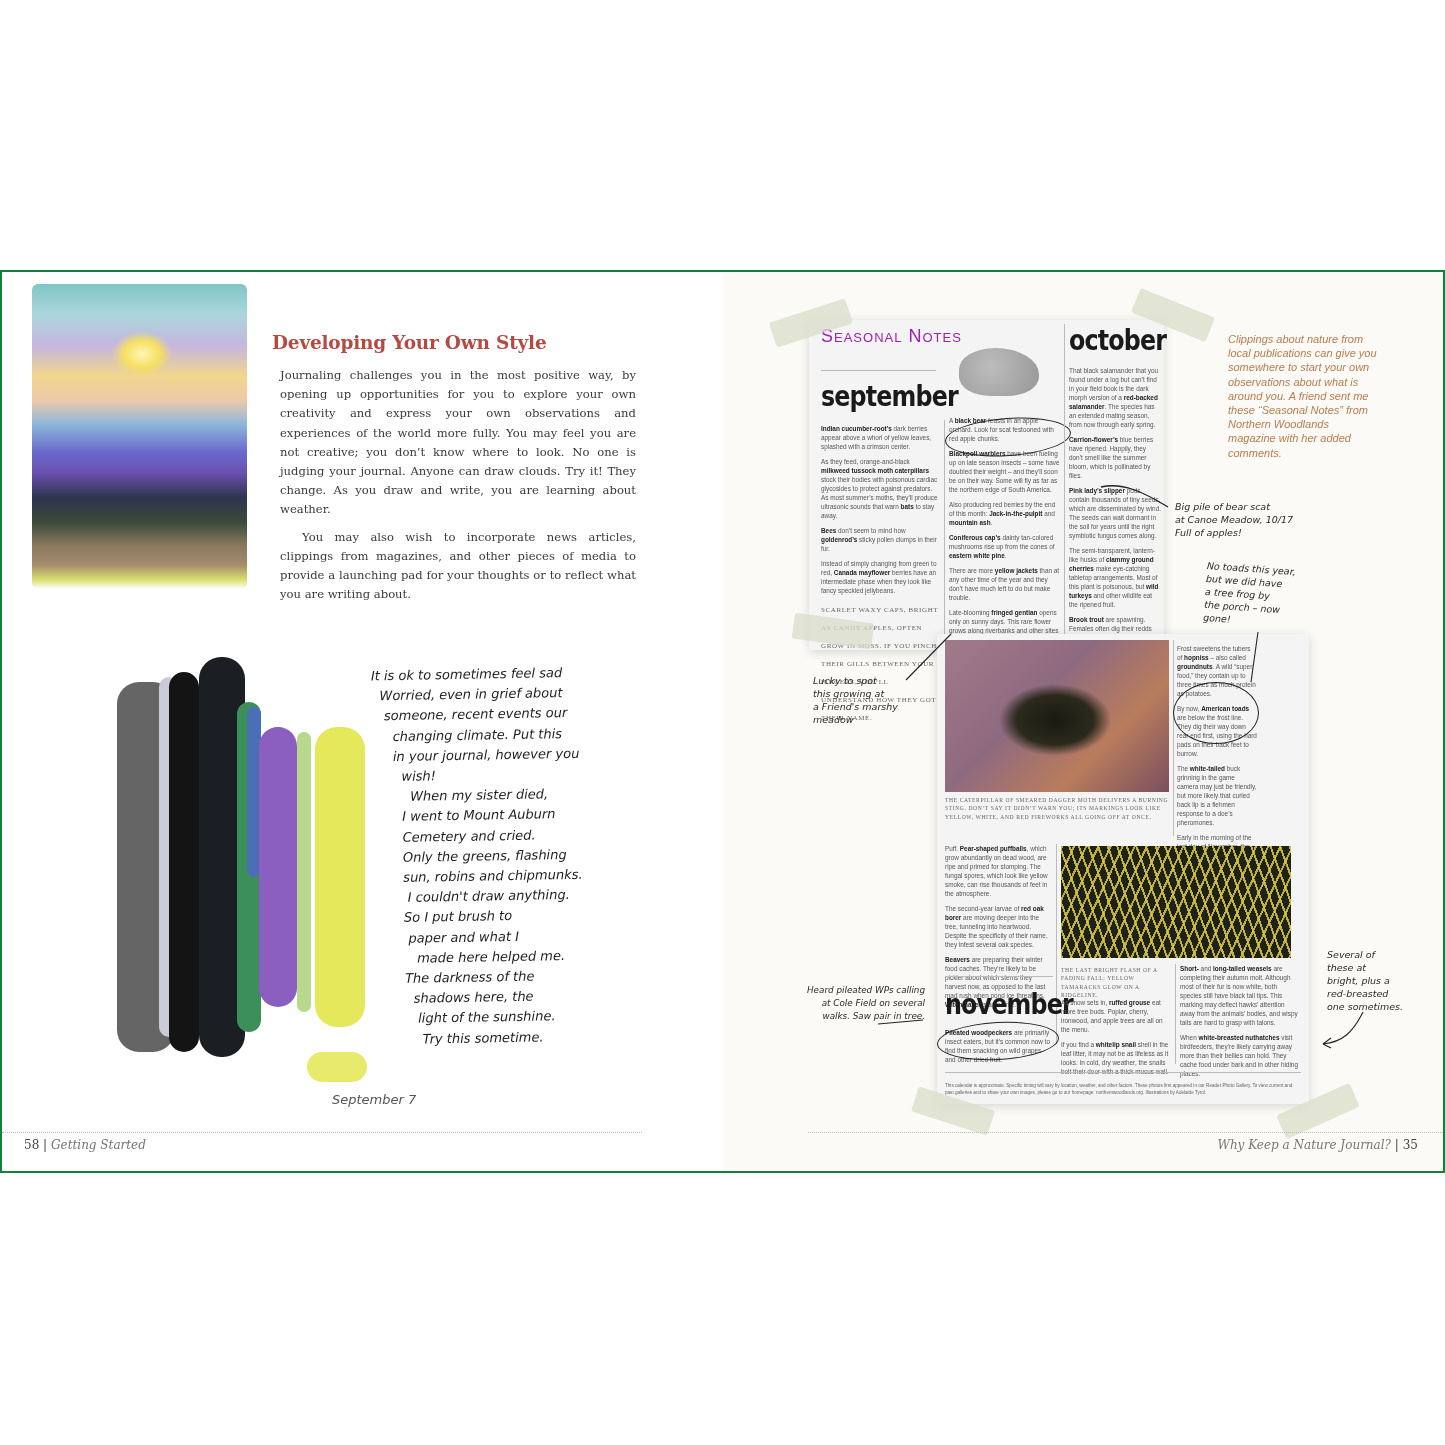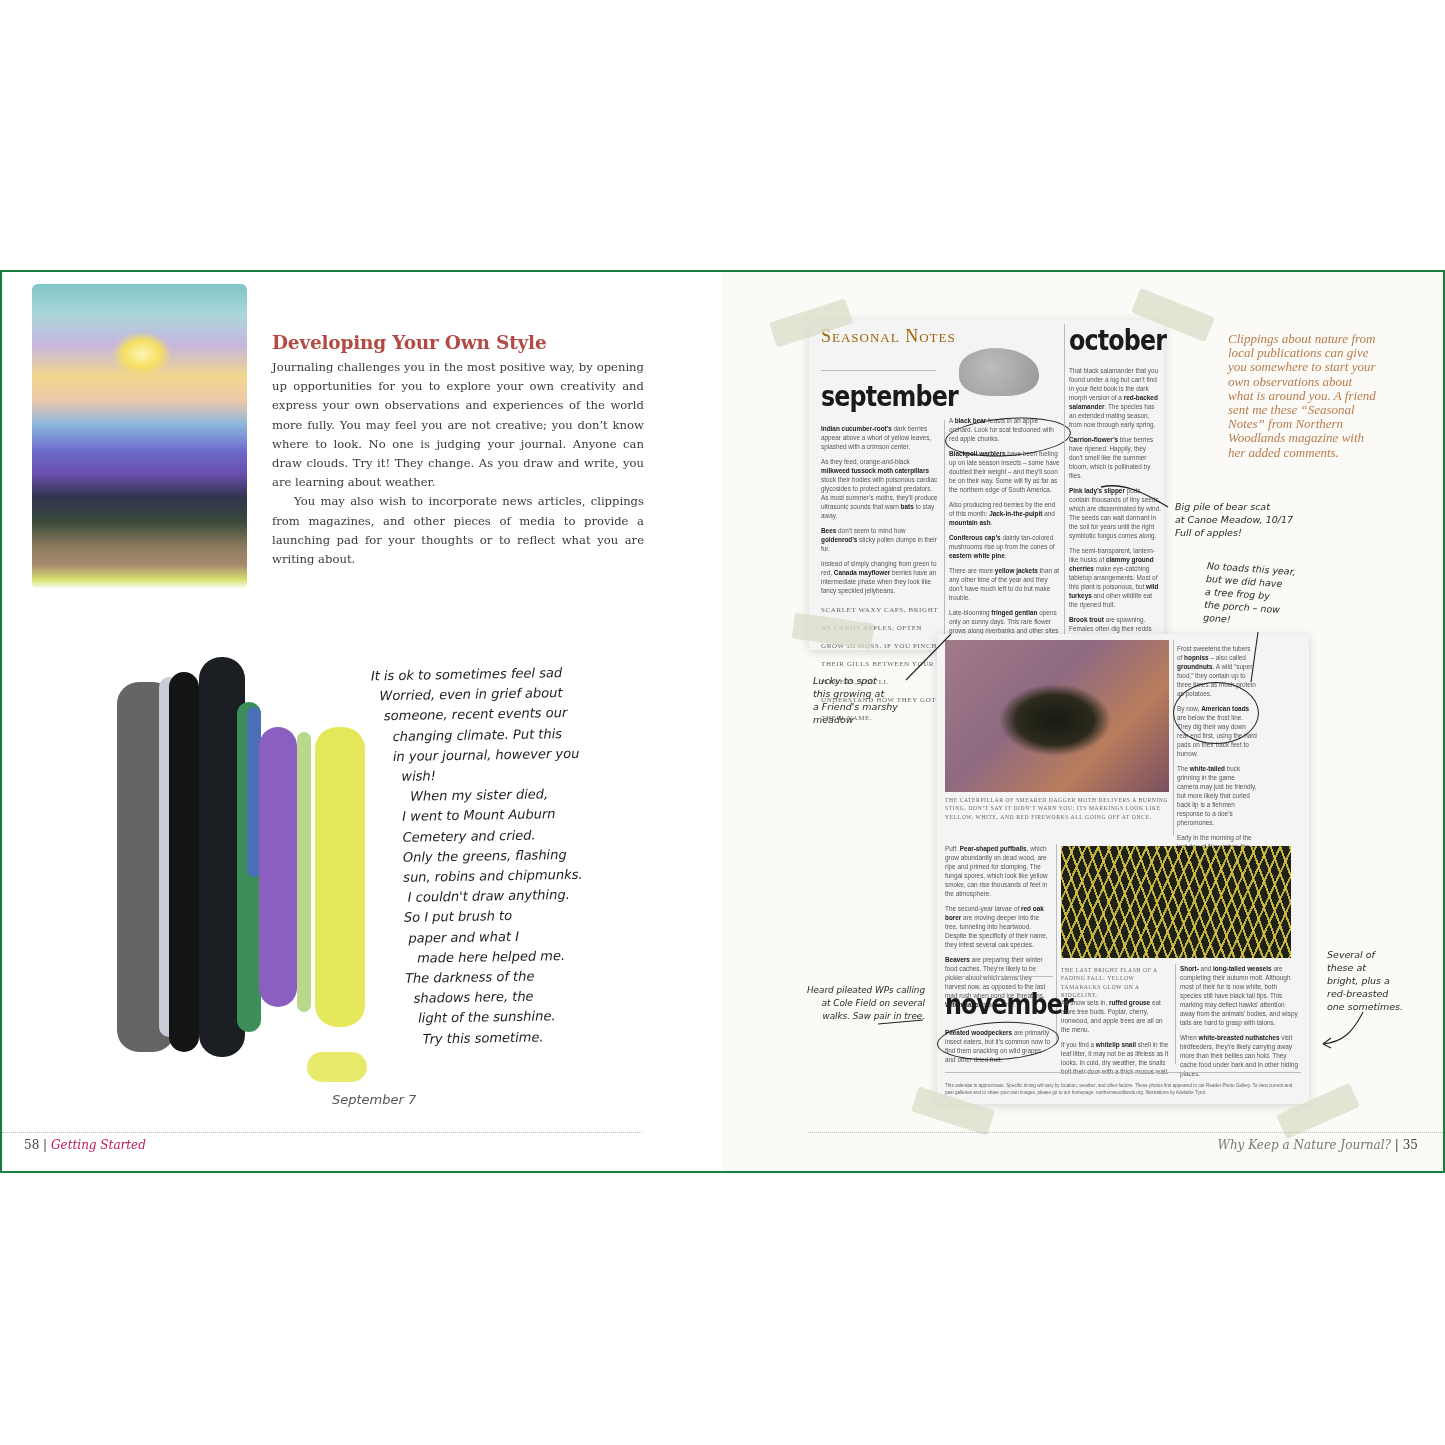--- a/index.html
+++ b/index.html
@@ -9,51 +9,51 @@
   .page-right { position:absolute; left:721px; top:0; width:720px; height:899px; background:#fbfaf6; }
 
   
   .paint-mountain { position:absolute; left:30px; top:12px; width:215px; height:305px; border-radius:6px;
     background:
       radial-gradient(ellipse 40px 30px at 110px 70px, #fff6b0 0%, #f7df5c 45%, rgba(247,223,92,0) 75%),
       linear-gradient(180deg, #7dc6c9 0%, #a9d7dc 10%, #c6b6e1 20%, #f2d68a 30%, #f1c9a7 38%, #8bb7de 46%, #6a6ad0 55%, #6b4fb3 62%, #2f3550 70%, #3b4a3a 78%, #8c7a5c 86%, #a78a6a 92%, #d7e06a 97%, #fff 100%);
     filter:saturate(0.95); }
   .heading { position:absolute; left:270px; top:60px; font-family:"DejaVu Serif", serif; font-weight:bold; font-size:18.5px; color:#b44a44; letter-spacing:-0.2px; }
   .body-text { position:absolute; left:270px; top:86px; width:372px; font-family:"DejaVu Serif", serif; font-size:11.6px; line-height:19.2px; color:#3a3a3a; }
-  .body-text p { margin:0; text-align:justify; }
+  .body-text p { margin:8px; text-align:justify; }
   .body-text p.indent { text-indent:22px; }
 
   .paint-stripes { position:absolute; left:105px; top:385px; width:270px; height:430px; }
   .stripe { position:absolute; border-radius:22px; }
   .handwritten { position:absolute; left:372px; top:392px; width:270px; font-family:"DejaVu Sans", sans-serif; font-style:italic; font-size:13px; line-height:20.2px; color:#1e1e1e; white-space:pre; transform:rotate(-1deg); }
   .date-note { position:absolute; left:330px; top:820px; font-family:"DejaVu Sans", sans-serif; font-style:italic; font-size:13px; color:#555; }
   .footer-rule-left { position:absolute; left:0; top:860px; width:640px; border-top:1px dotted #bbb; }
   .folio-left { position:absolute; left:22px; top:866px; font-size:12px; color:#444; }
-  .folio-left .sec { font-style:italic; color:#be185d; }
+  .folio-left .sec { font-style:italic; color:#737373; }
 
   
   .clipping { position:absolute; background:#f4f4f5; box-shadow:0 2px 10px rgba(0,0,0,0.15); font-family:"Liberation Sans", sans-serif; color:#333; }
   .clip1 { left:86px; top:48px; width:355px; height:330px; }
   .clip2 { left:214px; top:362px; width:372px; height:470px; }
   .tape { position:absolute; width:80px; height:26px; background:rgba(218,222,200,0.75); border-radius:3px; }
-  .sn-title { position:absolute; left:12px; top:6px; font-family:Liberation Serif, serif; font-size:18px; letter-spacing:1px; color:#a16207; font-variant:small-caps; }
+  .sn-title { position:absolute; left:12px; top:6px; font-family:Liberation Sans, sans-serif; font-size:18px; letter-spacing:1px; color:#a21caf; font-variant:small-caps; }
   .month { position:absolute; font-family:"DejaVu Sans", sans-serif; font-weight:bold; font-size:28px; color:#1a1a1a; letter-spacing:-1px; transform:scaleX(0.85); transform-origin:left; }
   .col { position:absolute; font-size:6.4px; line-height:9px; color:#555; }
   .col p { margin:0 0 6px 0; }
   .col b { color:#222; }
   .caps { font-family:"Liberation Serif", serif; font-size:7px; line-height:18px; letter-spacing:0.6px; color:#666; text-transform:uppercase; }
   .vdiv { position:absolute; width:1px; background:#bbb; }
   .hdiv { position:absolute; height:1px; background:#bbb; }
   .bear { position:absolute; left:150px; top:28px; width:80px; height:48px; border-radius:45% 55% 40% 40%; background:radial-gradient(circle at 40% 40%, #aaa, #777); opacity:0.75; }
   .circle-mark { position:absolute; border:1.5px solid #222; border-radius:50%; }
   .photo-cat { position:absolute; left:8px; top:6px; width:224px; height:152px;
     background: radial-gradient(ellipse 70px 45px at 110px 80px, #1a1a14 0%, #2b2a1c 55%, rgba(0,0,0,0) 80%), linear-gradient(135deg, #a27b8a, #8e6a80 40%, #b97c5c 70%, #7a5060); }
   .photo-tam { position:absolute; left:124px; top:212px; width:230px; height:112px;
     background: repeating-linear-gradient(70deg, rgba(214,196,60,0.9) 0 2px, rgba(0,0,0,0) 2px 9px), repeating-linear-gradient(115deg, rgba(230,210,70,0.8) 0 2px, rgba(0,0,0,0) 2px 11px), #1f2218; }
-  .side-note { position:absolute; left:505px; top:60px; width:150px; font-family:Liberation Serif, serif; font-style:italic; font-size:13px; line-height:14.2px; color:#b77c4e; }
+  .side-note { position:absolute; left:505px; top:60px; width:150px; font-family:Liberation Sans, sans-serif; font-style:italic; font-size:11px; line-height:14.2px; color:#b77c4e; }
   .hand { position:absolute; font-family:"DejaVu Sans", sans-serif; font-style:italic; font-size:9.5px; line-height:13px; color:#2a2a2a; white-space:pre; }
   .footer-rule-right { position:absolute; left:85px; top:860px; width:635px; border-top:1px dotted #bbb; }
   .folio-right { position:absolute; right:25px; top:866px; font-size:12px; color:#444;margin-left:25px; }
   .folio-right .sec { font-style:italic; color:#777; }
   .credit { position:absolute; left:8px; bottom:8px; font-size:4.6px; line-height:7px; color:#666; width:355px; }
 </style>
 </head>
 <body>
 
 <div class="spread">

